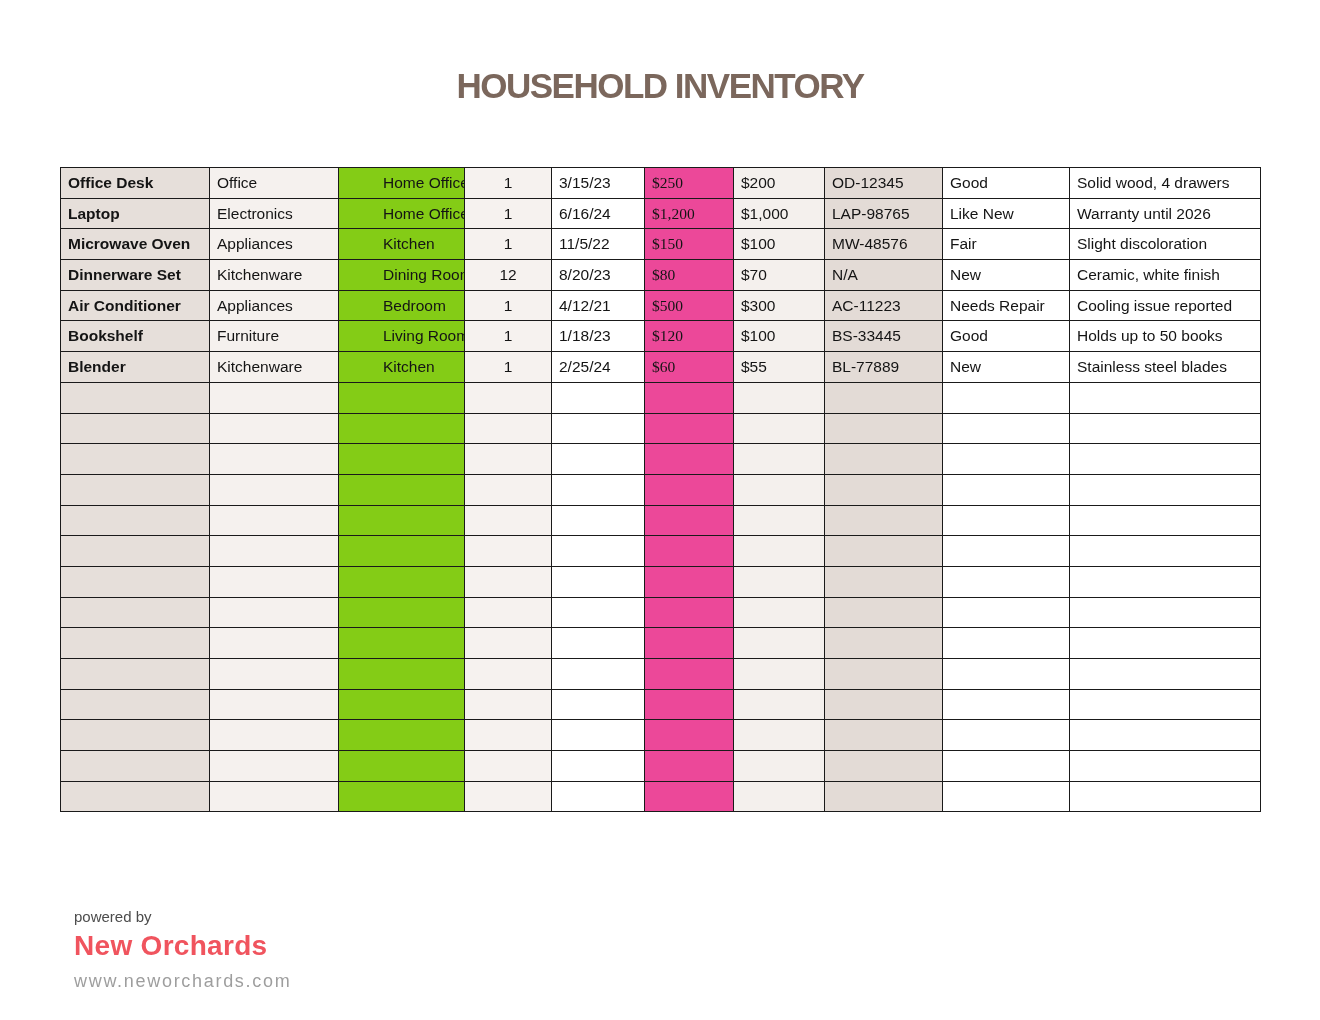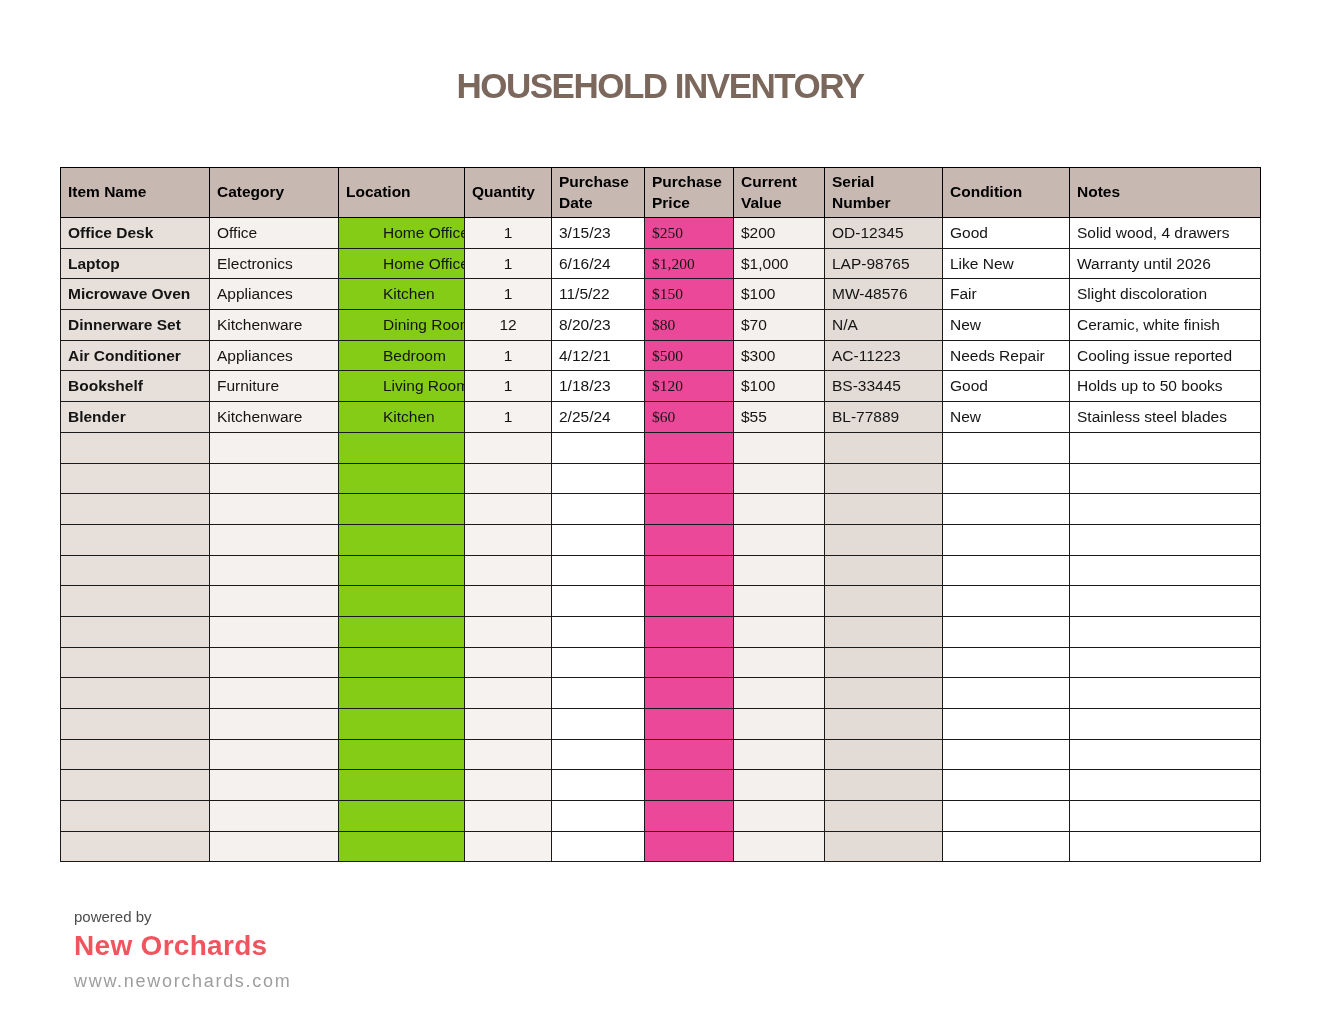--- a/index.html
+++ b/index.html
@@ -75,32 +75,20 @@
           <col style="width:126px">
         <col style="width:87px">
           <col style="width:93px">
           <col style="width:89px">
         <col style="width:91px">
           <col style="width:118px">
           <col style="width:127px">
         <col style="width:191px">
       </colgroup>
       <thead>
-        <tr class="hdr">
-          <th>Item Name</th>
-          <th>Category</th>
-          <th>Location</th>
-          <th>Quantity</th>
-          <th>Purchase Date</th>
-          <th>Purchase Price</th>
-          <th>Current Value</th>
-          <th>Serial Number</th>
-          <th>Condition</th>
-          <th>Notes</th>
-        </tr>
       </thead>
       <tbody>
           <tr>
             <td class="c0">Office Desk</td>
             <td class="c1">Office</td>
             <td class="c2">Home Office</td>
             <td class="c3">1</td>
             <td class="c4">3/15/23</td>
             <td class="c5">$250</td>
             <td class="c6">$200</td>

